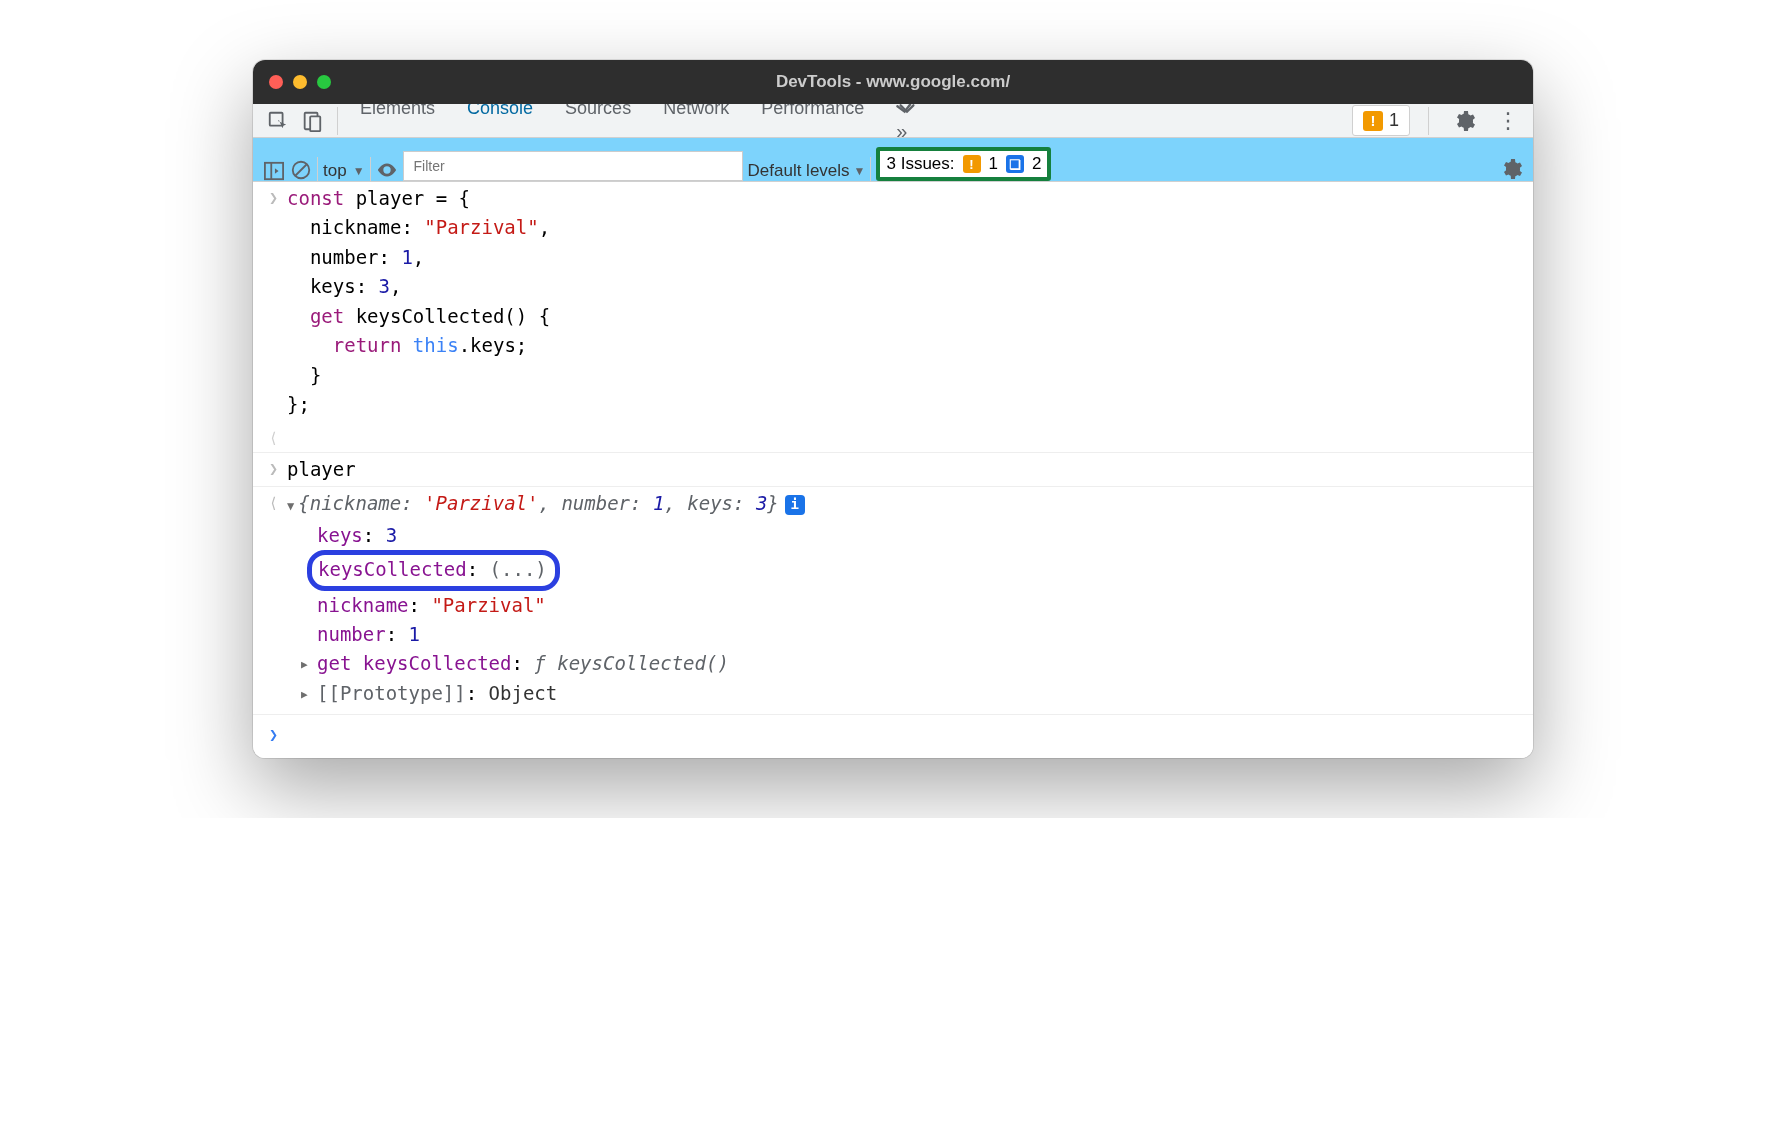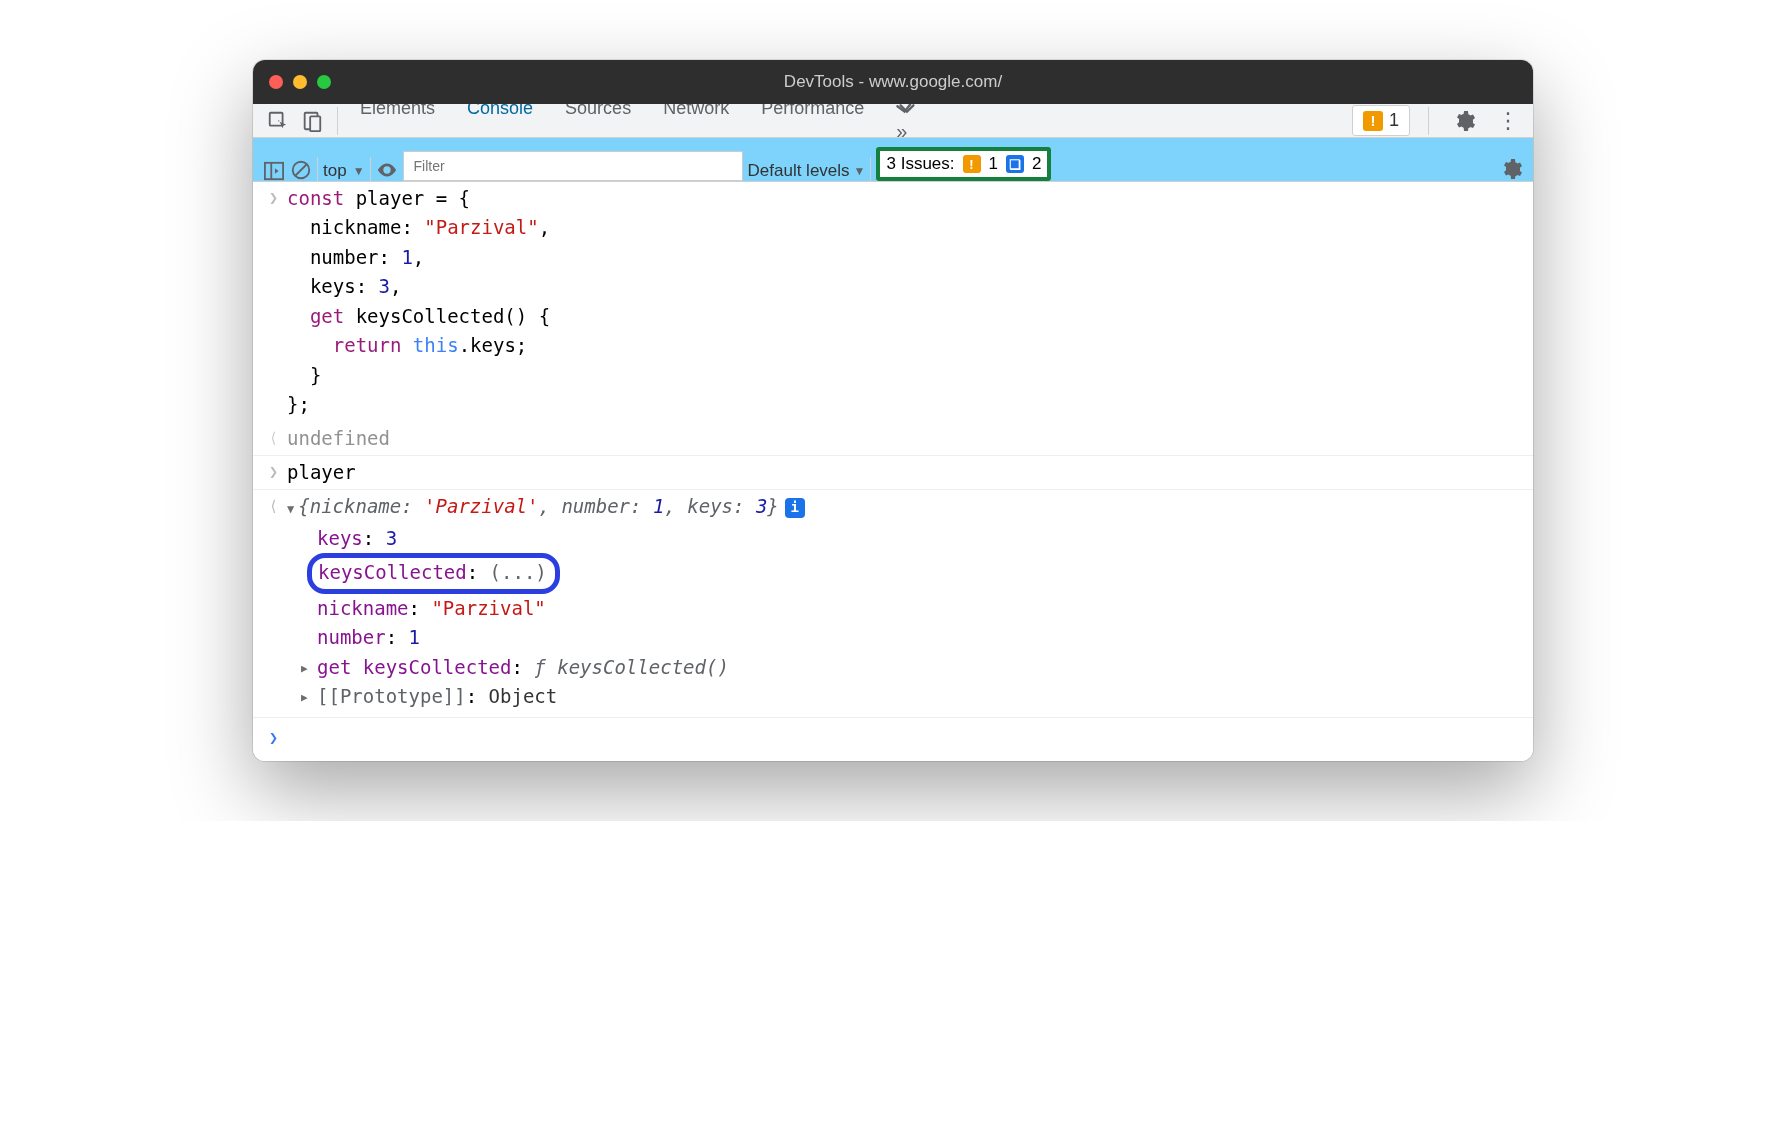--- a/index.html
+++ b/index.html
@@ -4,21 +4,21 @@
 <style>
 * { margin:0; padding:0; box-sizing:border-box; }
 body { font-family: -apple-system, "Helvetica Neue", Arial, sans-serif; background:#fff; padding:60px; }
 .window { width:1280px; background:#fff; border-radius:12px; overflow:hidden; box-shadow:0 30px 80px rgba(0,0,0,.35), 0 0 0 1px rgba(0,0,0,.1); margin:0 auto; }
 .titlebar { background:#2e2e2e; height:44px; display:flex; align-items:center; padding:0 16px; position:relative; }
 .traffic { display:flex; gap:10px; }
 .dot { width:14px; height:14px; border-radius:50%; }
 .red { background:#ff5f57; }
 .yellow { background:#febc2e; }
 .green { background:#28c840; }
-.title { position:absolute; left:0; right:0; text-align:center; color:#ccc; font-size:17px; font-weight:400; pointer-events:none; }
+.title { position:absolute; left:0; right:0; text-align:center; color:#ccc; font-size:17px; font-weight:700; pointer-events:none; }
 .tabbar { display:flex; align-items:center; height:34px; border-bottom:1px solid #d0d0d0; background:#f1f3f4; padding:0 8px; }
 .tabbar .icon-btn { width:34px; height:34px; display:flex; align-items:center; justify-content:center; color:#5f6368; cursor:pointer; }
 .tabbar .sep { width:1px; height:28px; background:#d0d0d0; margin:0 8px; }
 .tabs { display:flex; gap:4px; }
 .tab { padding:12px 14px; font-size:18px; color:#5f6368; cursor:pointer; }
 .tab.active { color:#0369a1; border-bottom:3px solid #1a73e8; }
 .tabbar .right { margin-left:auto; display:flex; align-items:center; gap:10px; }
 .warning-badge { display:flex; align-items:center; gap:6px; border:1px solid #d0d0d0; padding:4px 10px; border-radius:3px; font-size:18px; color:#333; background:#fff; }
 .wbadge { width:20px; height:20px; background:#f29900; border-radius:3px; color:#fff; font-weight:bold; display:flex; align-items:center; justify-content:center; font-size:15px; }
 .gear { width:24px; height:24px; color:#5f6368; }
@@ -175,21 +175,20 @@
 <span>  number: </span><span class="num">1</span><span>,</span>
 <span>  keys: </span><span class="num">3</span><span>,</span>
 <span>  </span><span class="kw">get</span><span> keysCollected() {</span>
 <span>    </span><span class="kw">return</span><span> </span><span class="this">this</span><span>.keys;</span>
 <span>  }</span>
 <span>};</span></div>
     </div>
 
     <div class="row dim border-bottom">
       <div class="gutter">⟨</div>
-      <div class="content undef">undefined</div>
     </div>
 
     <div class="row border-bottom">
       <div class="gutter">❯</div>
       <div class="content">player</div>
     </div>
 
     <div class="row">
       <div class="gutter">⟨</div>
       <div class="content"><span class="tri-down"></span><span class="obj-summary"><span>{</span><span class="pk">nickname:</span> <span class="pv-str">'Parzival'</span>, <span class="pk">number:</span> <span class="pv-num">1</span>, <span class="pk">keys:</span> <span class="pv-num">3</span><span>}</span></span><span class="info-badge">i</span></div>

